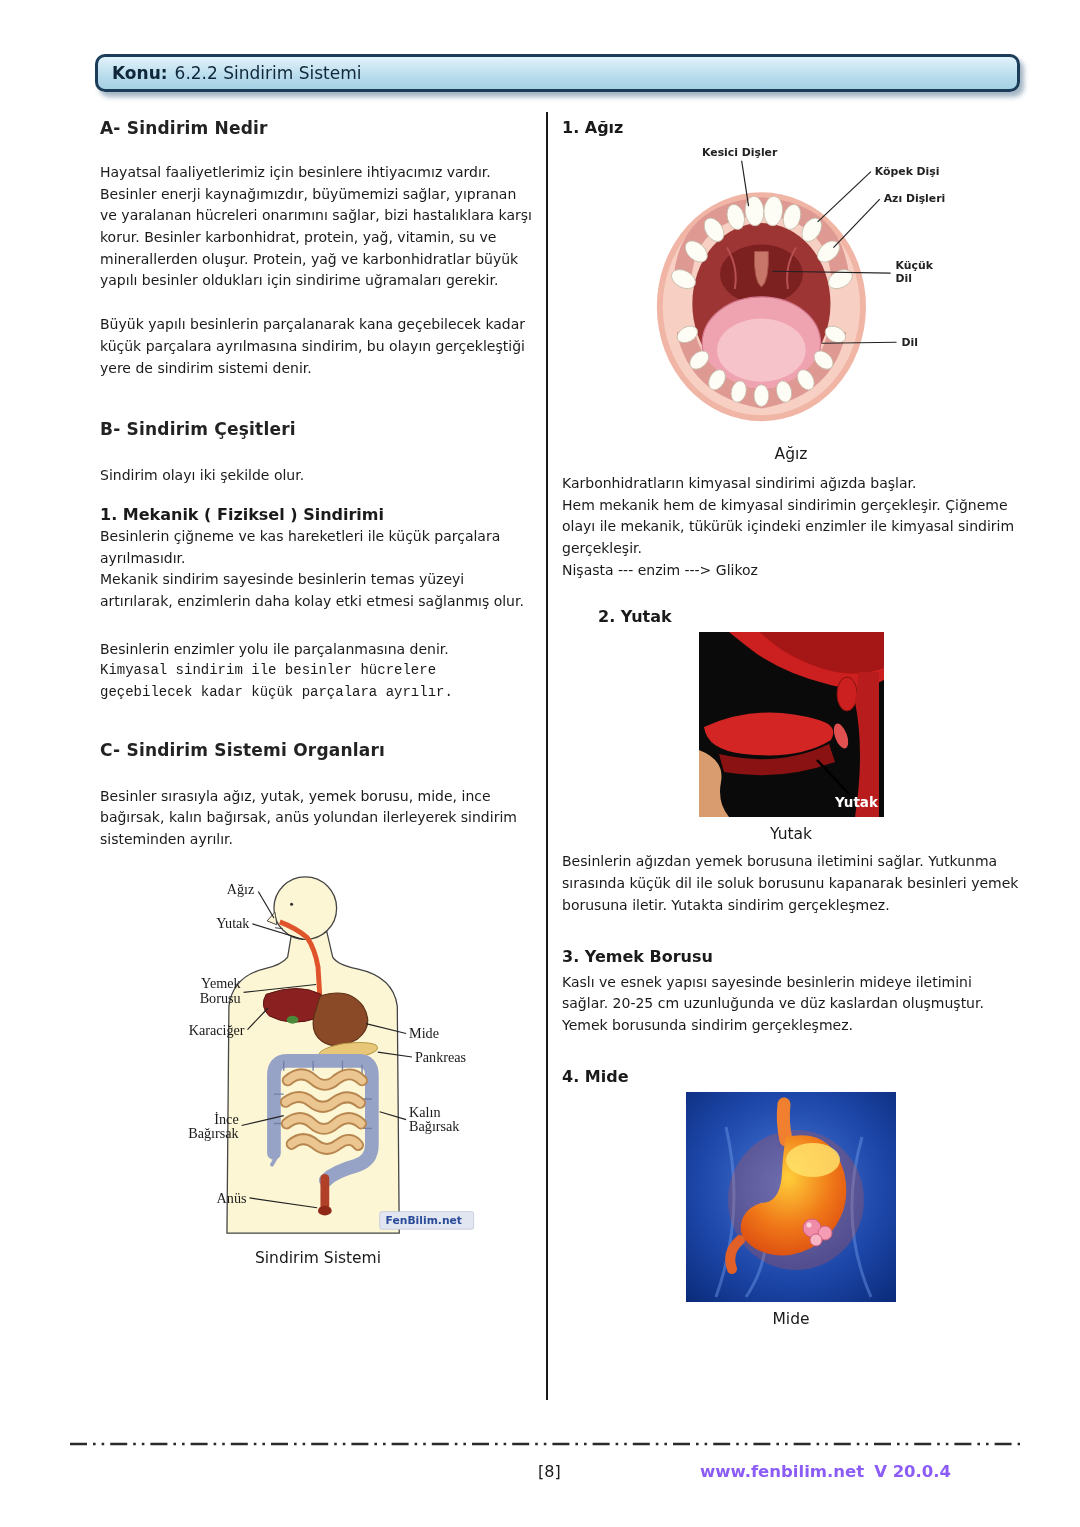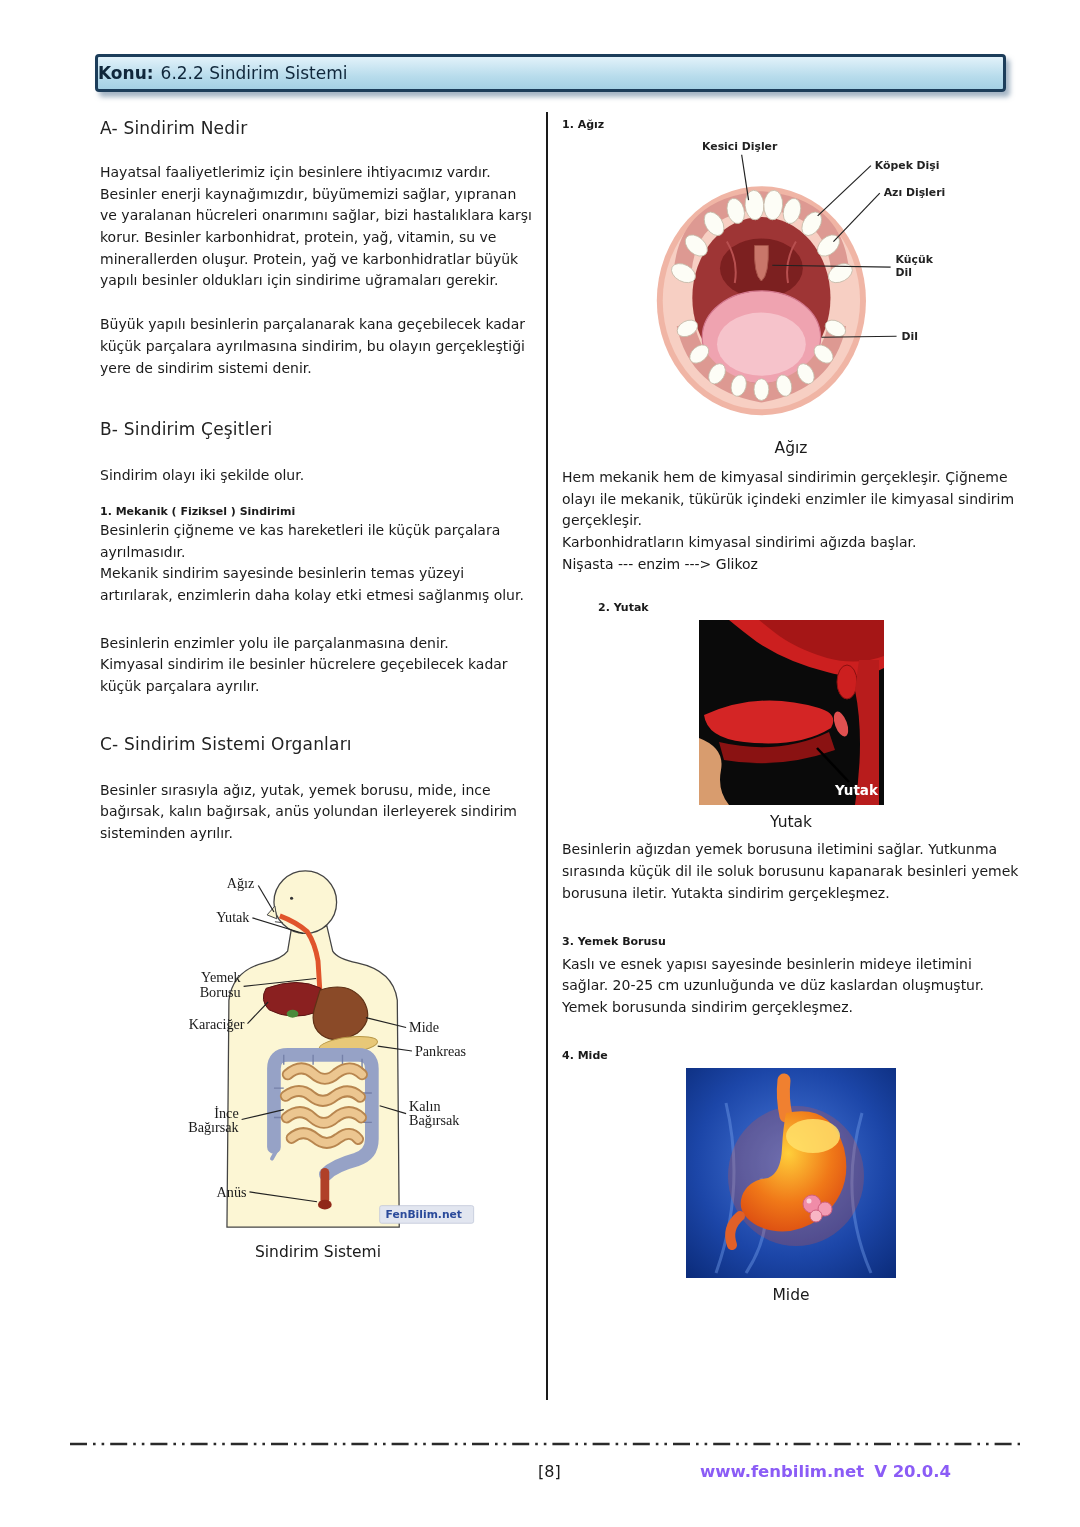--- a/index.html
+++ b/index.html
@@ -5,48 +5,48 @@
   html,body { margin:0; padding:0; background:#e8e8e8; }
   .page {
     position:relative; width:1080px; height:1527px; margin:0 auto;
     background:#ffffff; font-family:"DejaVu Sans", sans-serif; color:#1a1a1a;
     overflow:hidden;
   }
   
   .topic-bar {
     position:absolute; left:95px; top:54px; width:905px; height:32px;
     background:linear-gradient(#e2f2fa, #b8dcec 60%, #a5d0e4);
-    border:3px solid #1c3d5a; border-radius:4px;
+    border:3px solid #1c3d5a; border-radius:10px;
     box-shadow:4px 5px 5px rgba(90,120,150,0.55);
-    display:flex; align-items:center; 
+    display:flex; align-items:center; padding-left:14px;
     font-size:17px; color:#10273b;
   }
   .topic-bar .lbl { font-weight:700; margin-right:7px; }
 
   .col-divider { position:absolute; left:546px; top:112px; width:2px; height:1288px; background:#1a1a1a; }
 
   .col { position:absolute; top:108px; }
   .left-col  { left:100px; width:436px; padding-top:10px; }
   .right-col { left:562px; width:458px; padding-top:10px; }
 
-  .sec-head { font-size:17px; font-weight:400; color:#222; letter-spacing:0.2px; }
-  .sub-head { font-size:11px; font-weight:700; color:#1a1a1a; }
+  .sec-head { font-size:17px; font-weight:700; color:#222; letter-spacing:0.2px; }
+  .sub-head { font-size:16px; font-weight:700; color:#1a1a1a; }
   .body-p { font-size:14px; line-height:1.55; margin:0; color:#1a1a1a; }
   .b { font-weight:400; }
 
   
   .a-title { margin:0 0 24px 0; }
   .a-p1 { margin-bottom:22px; }
   .a-p2 { margin-bottom:40px; }
   .b-title { margin-bottom:26px; }
   .b-intro { margin-bottom:18px; }
   .mek-title { margin-bottom:2px; }
   .mek-p2 { margin-bottom:26px; }
   .kim-title { margin-bottom:2px; }
-  .kim-p2 { margin-bottom:36px; }
+  .kim-p2 { margin-bottom:36px;font-family:Liberation Mono, monospace; }
   .c-title { margin-bottom:26px; }
   .c-p1 { margin-bottom:18px; }
 
   
   .r-agiz-title { margin-bottom:4px; }
   .r-yutak-title { margin-top:26px; margin-bottom:6px;margin-left:36px; }
   .r-yb-title { margin-top:30px; margin-bottom:6px; }
   .r-mide-title { margin-top:30px; margin-bottom:6px; }
 
   figure { margin:0; }
@@ -237,22 +237,22 @@
         <text class="fig-lbl-sans" x="250" y="34">Köpek Dişi</text>
         <text class="fig-lbl-sans" x="259" y="62">Azı Dişleri</text>
         <text class="fig-lbl-sans" x="271" y="130">Küçük</text>
         <text class="fig-lbl-sans" x="271" y="143">Dil</text>
         <text class="fig-lbl-sans" x="277" y="208">Dil</text>
       </svg>
       <figcaption class="fig-caption">Ağız</figcaption>
     </figure>
 
     <div style="height:10px"></div>
+    <p class="body-p">Karbonhidratların kimyasal sindirimi ağızda başlar.</p>
     <p class="body-p">Hem mekanik hem de kimyasal sindirimin gerçekleşir. Çiğneme olayı ile mekanik, tükürük içindeki enzimler ile kimyasal sindirim gerçekleşir.</p>
-    <p class="body-p">Karbonhidratların kimyasal sindirimi ağızda başlar.</p>
     <p class="body-p b">Nişasta --- enzim ---&gt; Glikoz</p>
 
     <div class="sub-head r-yutak-title">2. Yutak</div>
 
     <figure class="fig">
       <svg width="185" height="185" viewBox="0 0 185 185">
         <rect x="0" y="0" width="185" height="185" fill="#0a0a0a"></rect>
         <g>
           <path d="M0,118 Q26,128 22,150 Q18,170 30,185 L0,185 Z" fill="#d89c6e"></path>
           <path d="M30,0 L185,0 L185,48 Q160,62 128,52 Q88,42 58,22 Q42,10 30,0 Z" fill="#cc1f1f"></path>

